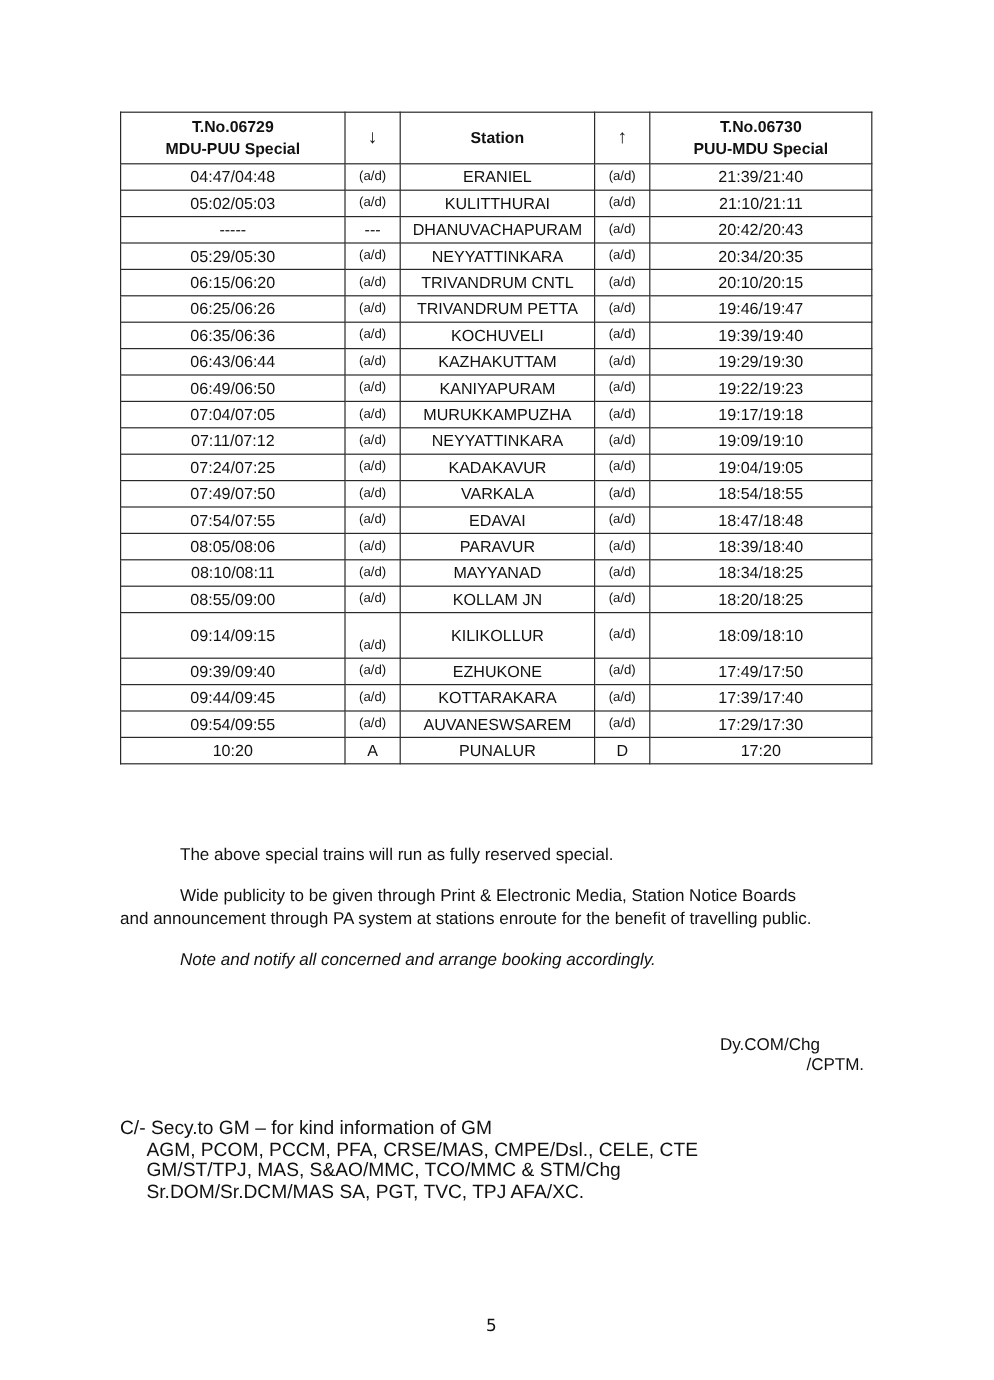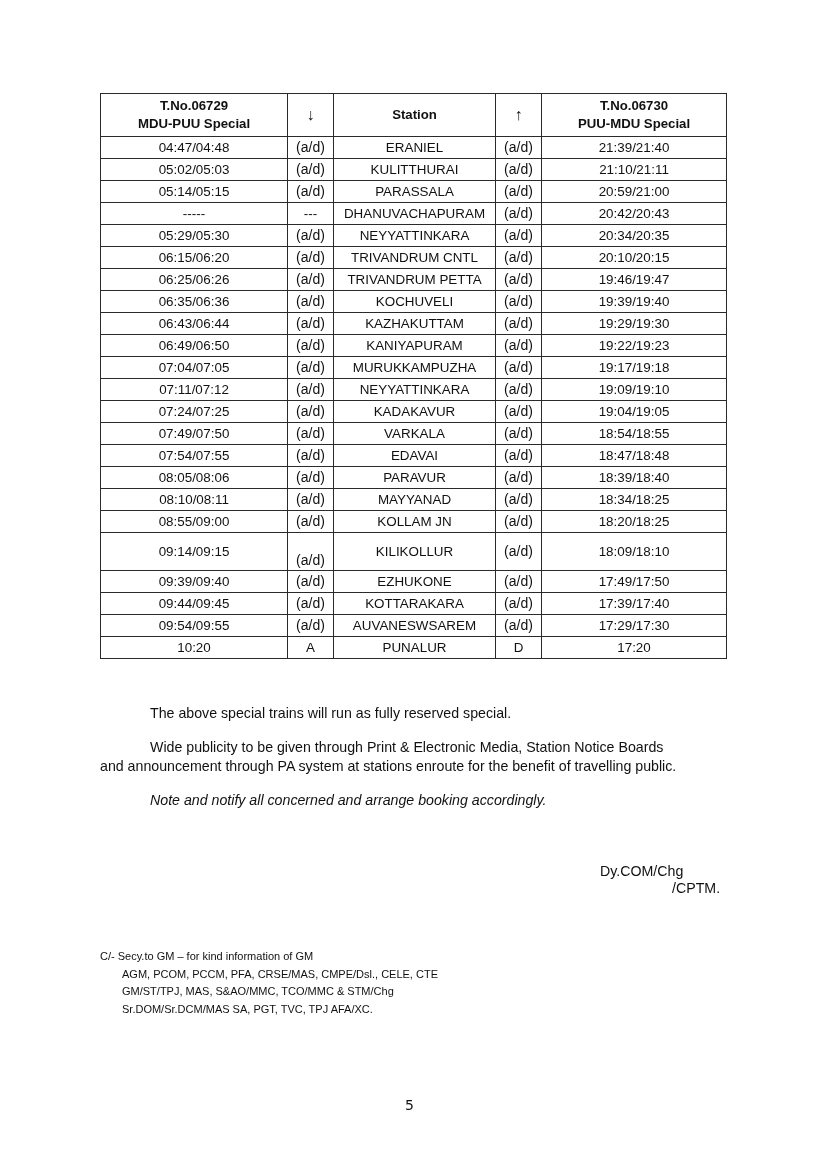--- a/index.html
+++ b/index.html
@@ -11,30 +11,30 @@
     position: absolute; left: 100px; top: 93px;
     border-collapse: collapse; table-layout: fixed;
     font-size: 13.4px; width: 503px;
   }
   .tt td, .tt th {
     border: 1px solid #2a2a2a; text-align: center; padding: 0;
     height: 21px; line-height: 21px; white-space: nowrap; overflow: hidden;
   }
   .tt th { font-weight: bold; height: 42px; line-height: 18px; font-size: 13.2px; }
   .tt th.arrow { font-size: 16px; font-weight: normal; }
-  .tt td.ad { font-size: 14px; }
+  .tt td.ad { font-size: 11px; }
   .tt tr.tall td { height: 37px; }
   .tt tr.tall td.ad.down { vertical-align: bottom; line-height: 20px; padding-bottom: 0; }
   .tt tr.tall td.ad.up { vertical-align: middle; }
   .col1 { width: 187px; } .col2 { width: 46px; } .col3 { width: 162px; }
   .col4 { width: 46px; } .col5 { width: 185px; }
 
   .para { position: absolute; font-size: 14.2px; white-space: nowrap; }
   .sig { position: absolute; font-size: 14.2px; white-space: nowrap; }
-  .cc { position: absolute; left: 100px; top: 932px; font-size: 11px; line-height: 17.6px; margin-top: 16px; }
+  .cc { position: absolute; left: 100px; top: 932px; font-size: 16px; line-height: 17.6px; }
   .cc .line { white-space: nowrap; }
   .cc .ind { padding-left: 22px; }
   .pgno { position: absolute; left: 405px; top: 1097px; font-size: 14px; font-family: "DejaVu Sans", sans-serif; }
 </style>
 </head>
 <body>
 
 <table class="tt">
   <colgroup>
     <col class="col1">
@@ -67,27 +67,20 @@
         <td>21:39/21:40</td>
       </tr>
       <tr>
         <td>05:02/05:03</td>
         <td class="ad down">(a/d)</td>
         <td>KULITTHURAI</td>
         <td class="ad up">(a/d)</td>
         <td>21:10/21:11</td>
       </tr>
       <tr>
-        <td>05:14/05:15</td>
-        <td class="ad down">(a/d)</td>
-        <td>PARASSALA</td>
-        <td class="ad up">(a/d)</td>
-        <td>20:59/21:00</td>
-      </tr>
-      <tr>
         <td>-----</td>
         <td>---</td>
         <td>DHANUVACHAPURAM</td>
         <td class="ad up">(a/d)</td>
         <td>20:42/20:43</td>
       </tr>
       <tr>
         <td>05:29/05:30</td>
         <td class="ad down">(a/d)</td>
         <td>NEYYATTINKARA</td>

